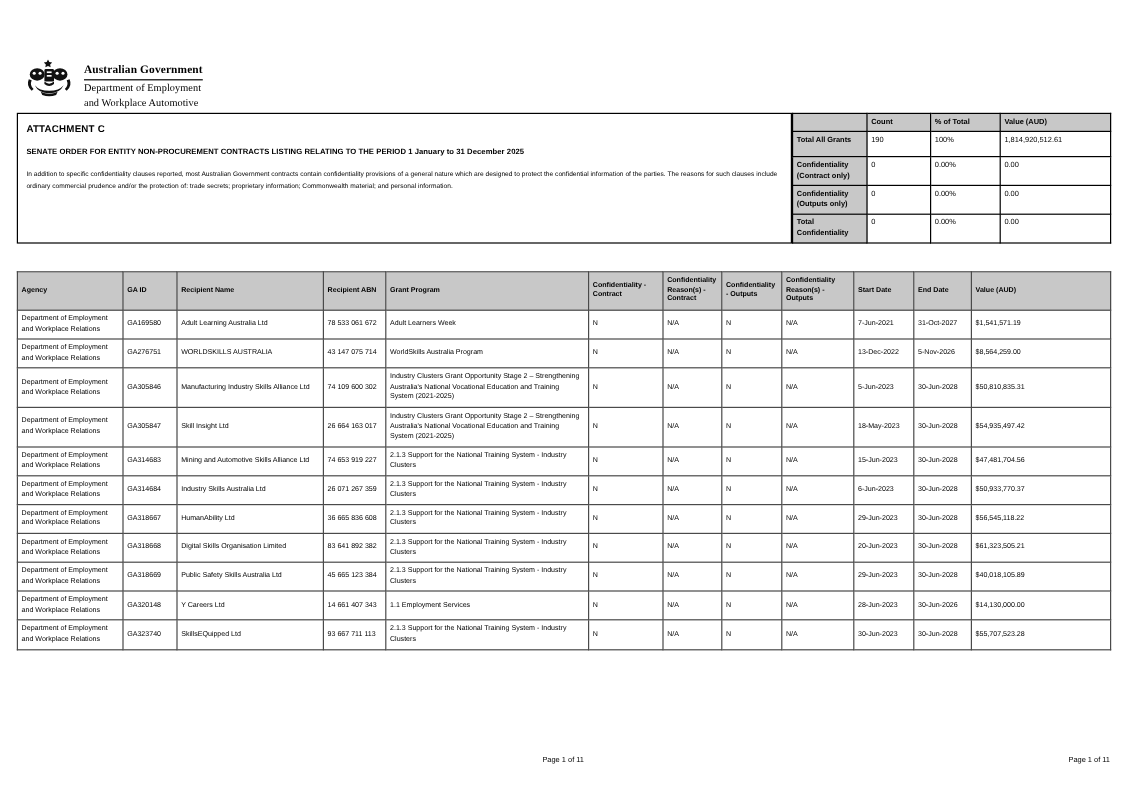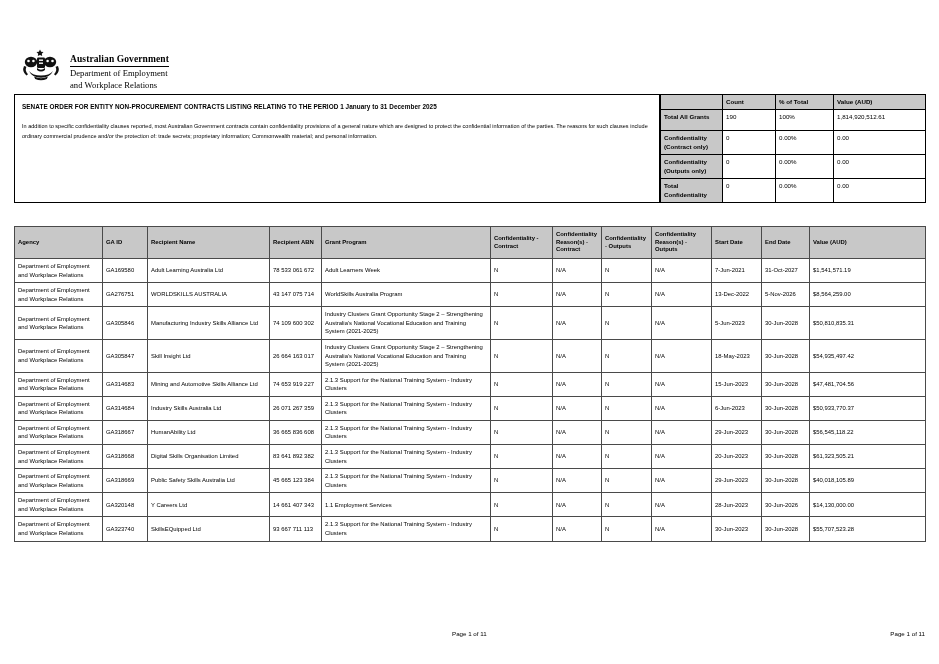--- a/index.html
+++ b/index.html
@@ -185,25 +185,26 @@
           <circle cx="27.6" cy="12" r="1.3" fill="#fff"></circle>
           <circle cx="32.5" cy="12" r="1.3" fill="#fff"></circle>
           <rect x="19" y="10.5" width="4" height="1.4" fill="#fff"></rect>
           <rect x="19" y="13.5" width="4" height="1.4" fill="#fff"></rect>
         </g>
       </svg>
     </span>
     <div class="dept-block">
       <div class="dept-line1">Australian Government</div>
       <div class="dept-line2">Department of Employment</div>
-      <div class="dept-line2">and Workplace Relations</div>
+      <div class="dept-line2">and Workplace Automotive</div>
     </div>
   </div>
 
   <div class="attach-box">
+    <div class="attach-title">ATTACHMENT C</div>
     <div class="attach-sub">SENATE ORDER FOR ENTITY NON-PROCUREMENT CONTRACTS LISTING RELATING TO THE PERIOD 1 January to 31 December 2025</div>
     <div class="attach-para">In addition to specific confidentiality clauses reported, most Australian Government contracts contain confidentiality provisions of a general nature which are designed to protect the confidential information of the parties. The reasons for such clauses include ordinary commercial prudence and/or the protection of: trade secrets; proprietary information; Commonwealth material; and personal information.</div>
   </div>
 
   <table class="summary-table">
     <colgroup>
       <col style="width:62px">
         <col style="width:53px">
         <col style="width:58px">
         <col style="width:92px">

